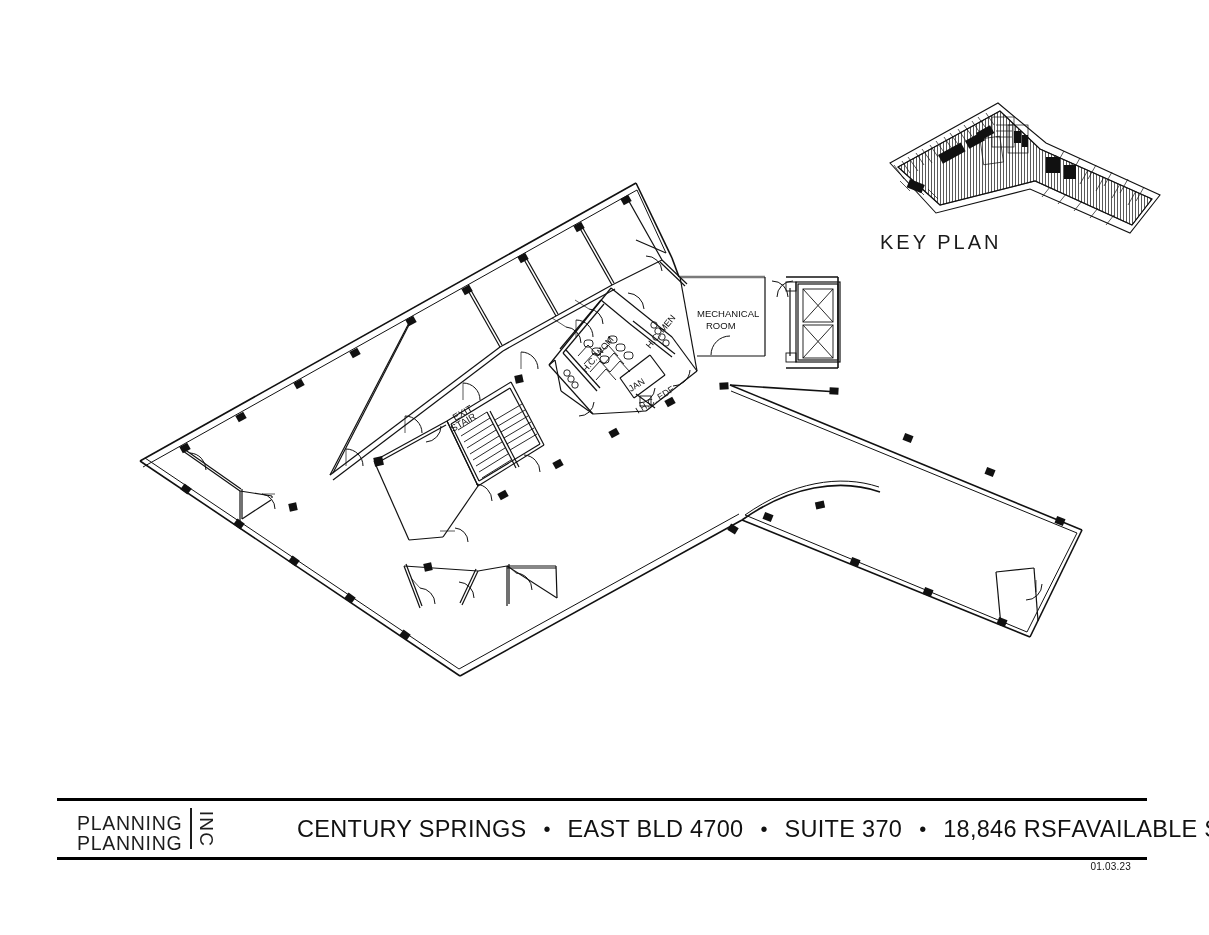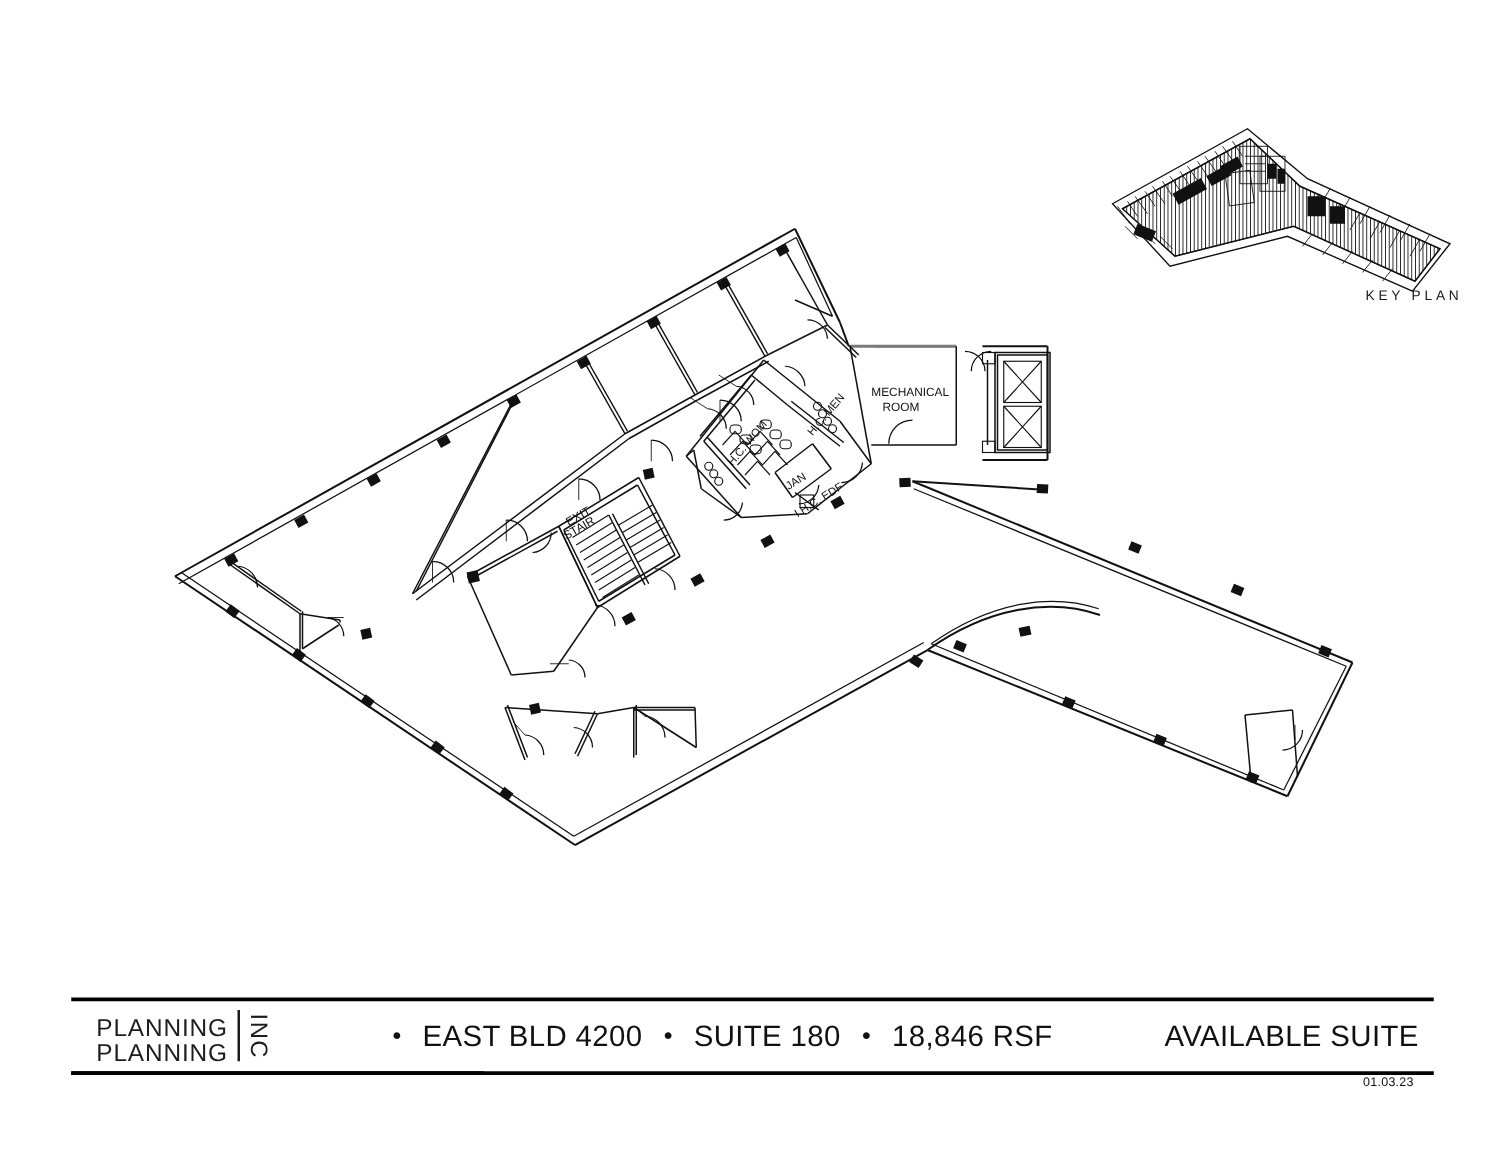--- a/index.html
+++ b/index.html
@@ -29,22 +29,22 @@
   
   #keyplan-block {
     position: absolute;
     left: 880px; top: 95px;
     width: 290px; height: 170px;
   }
   #keyplan-caption {
     position: absolute;
     left: 880px; top: 231px;
     width: 290px;
-    text-align: right;
-    font-size: 11px;
+    text-align: left;
+    font-size: 20px;
     letter-spacing: 3px;
     color: #1a1a1a;
     font-family: "Liberation Sans", sans-serif;
   }
 
   
   #titleblock {
     position: absolute;
     left: 57px; top: 798px;
     width: 1090px; height: 72px;
@@ -552,24 +552,25 @@
           <div>PLANNING</div>
           <div>PLANNING</div>
         </div>
         <div id="logo-divider"></div>
         <div id="logo-inc">
           <span>INC</span>
         </div>
       </div>
 
       <div id="tb-center">
+        <span class="tb-text">CENTURY SPRINGS</span>
         <span class="tb-dot">•</span>
-        <span class="tb-text">EAST BLD 4200</span>
+        <span class="tb-text">EAST BLD 4700</span>
         <span class="tb-dot">•</span>
-        <span class="tb-text">SUITE 180</span>
+        <span class="tb-text">SUITE 370</span>
         <span class="tb-dot">•</span>
         <span class="tb-text">18,846 RSF</span>
       </div>
 
       <div id="tb-right">AVAILABLE SUITE</div>
     </div>
 
     <div class="tb-rule bottom"></div>
     <div class="tb-rule thin-left"></div>
     <div id="tb-date">01.03.23</div>

